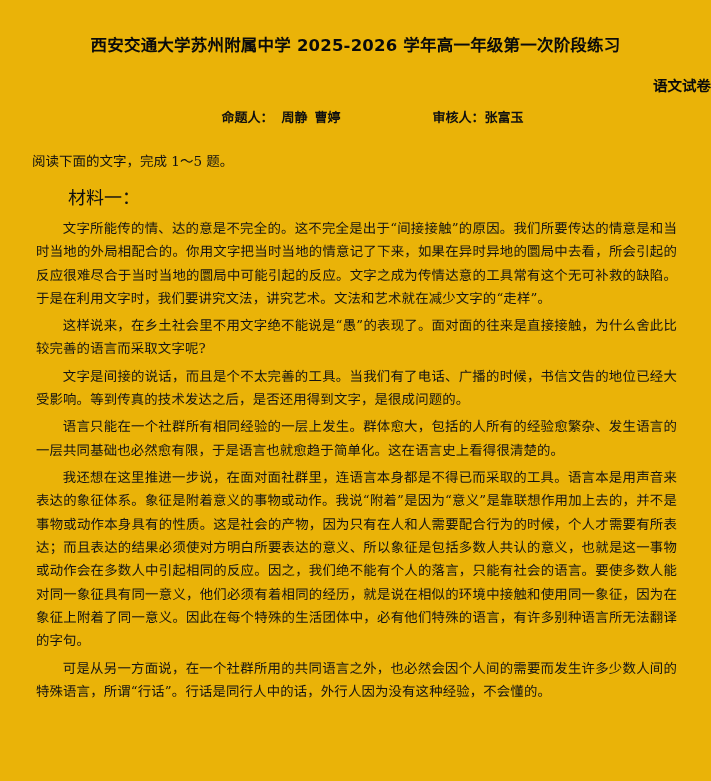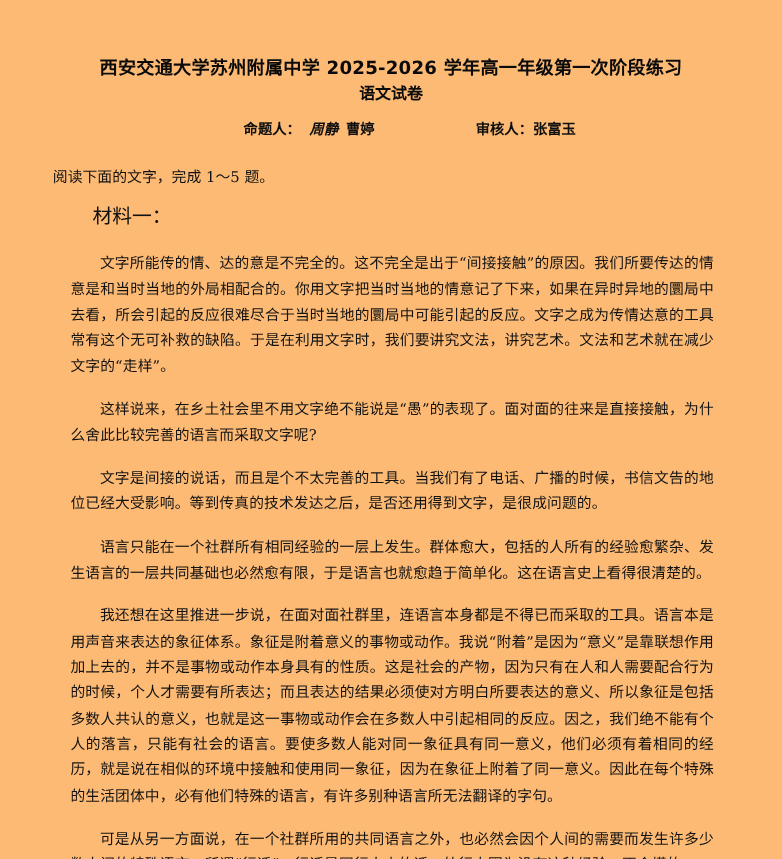--- a/index.html
+++ b/index.html
@@ -15,22 +15,22 @@
     font-family: "DejaVu Serif", "Liberation Serif", serif;
     color: #121212;
     -webkit-font-smoothing: none;
   }
 
   .page {
     position: relative;
     width: 711px;
     height: 781px;
     box-sizing: border-box;
-    padding: 16px;
-    background: #fdba74;
+    padding: 0;
+    background: #eab308;
   }
 
   
   .doc-header {
     padding-top: 34px;
     text-align: center;
   }
   .school-title {
     font-family: "DejaVu Sans", "Liberation Sans", sans-serif;
     font-weight: 700;
@@ -38,43 +38,44 @@
     letter-spacing: 0.2px;
     line-height: 1.45;
     color: #0b0b0b;
     white-space: nowrap;
   }
   .subject-title {
     font-family: "DejaVu Sans", "Liberation Sans", sans-serif;
     font-weight: 700;
     font-size: 14.5px;
     line-height: 1.5;
-    margin-top: 2px;
+    margin-top: 18px;
     color: #0b0b0b;
+    text-align: right;
   }
 
   .byline {
     margin-top: 9px;
     font-family: "DejaVu Sans", "Liberation Sans", sans-serif;
     font-weight: 700;
     font-size: 13px;
     color: #101010;
     display: flex;
     justify-content: center;
     align-items: baseline;
     gap: 0;
   }
   .byline-left {
     display: inline-flex;
     align-items: baseline;
     white-space: nowrap;
     margin-left: 34px;
   }
   .byline-label { margin-right: 2px; }
-  .byline-name-1 { margin-left: 6px; font-style: italic; }
+  .byline-name-1 { margin-left: 6px; }
   .byline-name-2 {
     margin-left: 7px;
     
     position: relative;
     font-family: Liberation Mono, monospace;
   }
   .byline-gap { display: inline-block; width: 92px; }
   .byline-right { white-space: nowrap; text-align: center; }
 
   
@@ -120,21 +121,21 @@
     color: #111111;
   }
   .para {
     font-family: "DejaVu Serif", "Liberation Serif", serif;
     font-size: 13.4px;
     line-height: 1.74;
     text-align: justify;
     text-justify: inter-ideograph;
     text-indent: 2em;
     color: #131313;
-    margin: 16px;
+    margin: 4px;
     letter-spacing: 0.15px;
   }
 </style>
 </head>
 <body>
 
 <div class="page">
 
   <div class="doc-header">
     <div class="school-title">西安交通大学苏州附属中学 2025-2026 学年高一年级第一次阶段练习</div>

